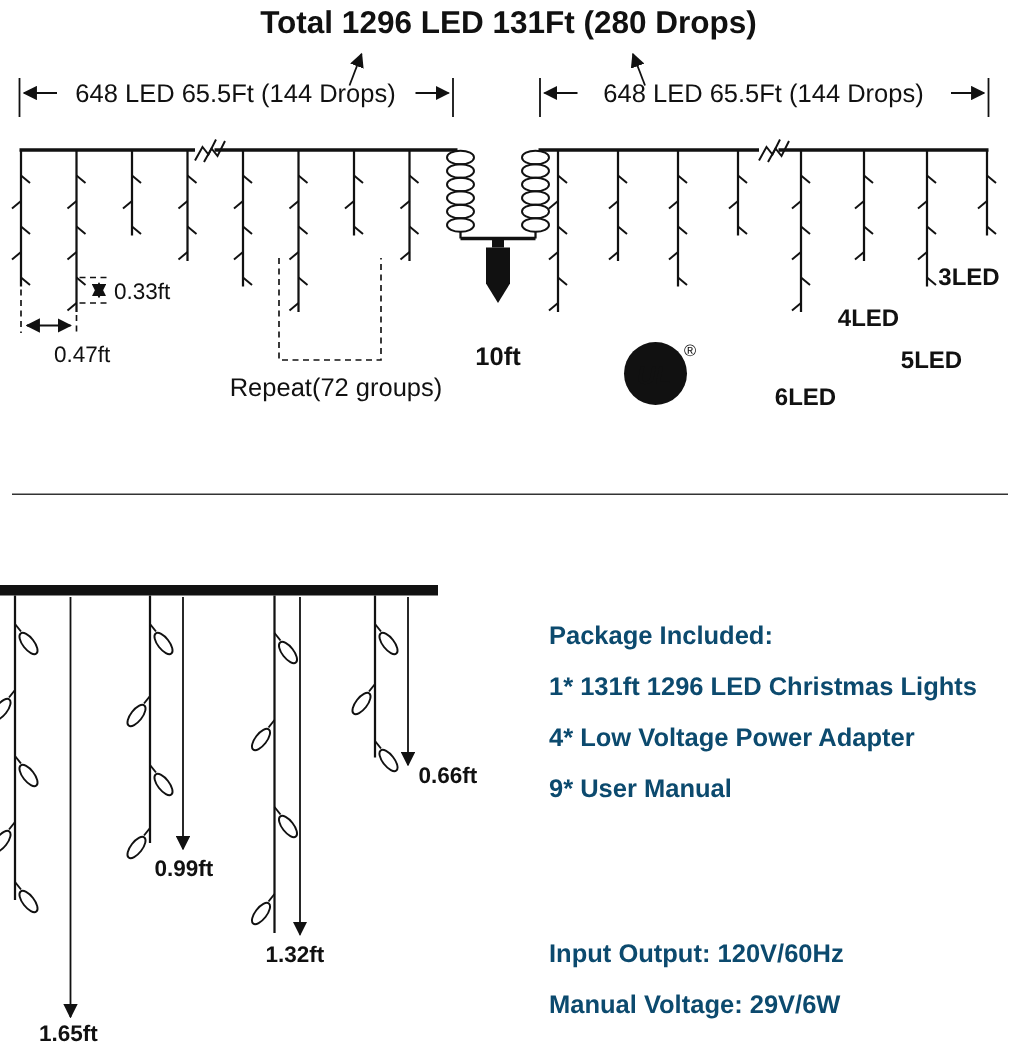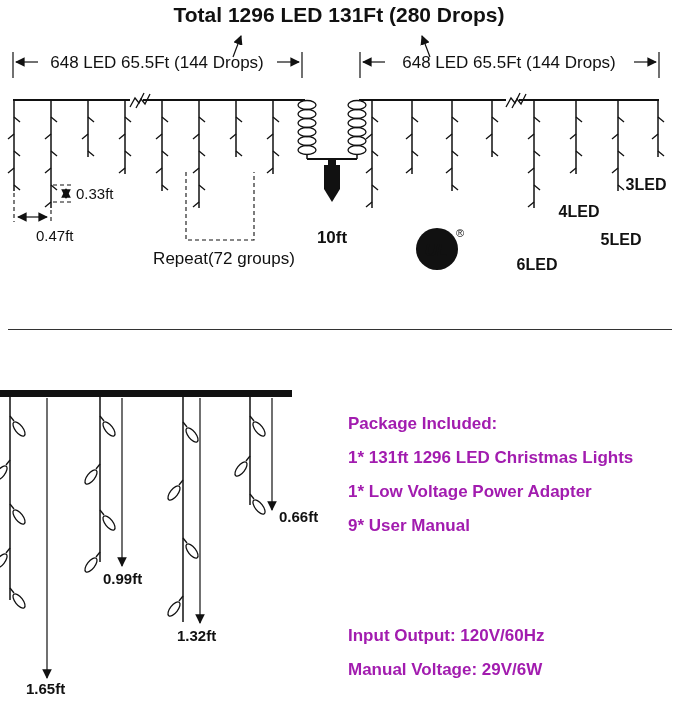--- a/index.html
+++ b/index.html
@@ -17,21 +17,21 @@
   text{fill:#111}
   .t-title{font:bold 21px "Liberation Sans",sans-serif}
   .t-label{font:17px "Liberation Sans",sans-serif}
   .t-dim{font:15px "Liberation Sans",sans-serif}
   .t-bold{font:bold 16px "Liberation Sans",sans-serif}
   .t-10ft{font:bold 17px "Liberation Sans",sans-serif}
   .t-rep{font:17px "Liberation Sans",sans-serif}
   .t-ul{font:italic bold 17px "Liberation Sans",sans-serif}
   .t-reg{font:11px "Liberation Sans",sans-serif}
   .t-meas{font:bold 15px "Liberation Sans",sans-serif}
-  .pkg-line{position:absolute;left:348px;font:bold 17px "Liberation Sans",sans-serif;white-space:nowrap;color:#a21caf}
+  .pkg-line{position:absolute;left:366px;font:bold 17px "Liberation Sans",sans-serif;white-space:nowrap;color:#0c4a6e}
 </style>
 </head>
 <body>
 
 <svg id="wire-svg" width="679" height="330" viewBox="0 0 679 330">
   <defs>
     <marker id="ah" viewBox="0 0 10 10" refX="9" refY="5" markerWidth="8" markerHeight="8" orient="auto-start-reverse">
       <path d="M0,0 L10,5 L0,10 z" fill="#111"></path>
     </marker>
   </defs>
@@ -260,17 +260,17 @@
 
   <text class="t-meas" x="26" y="312">1.65ft</text>
   <text class="t-meas" x="103" y="202">0.99ft</text>
   <text class="t-meas" x="177" y="259">1.32ft</text>
   <text class="t-meas" x="279" y="140">0.66ft</text>
 </svg>
 
 <div>
   <div class="pkg-line" style="top:414px">Package Included:</div>
   <div class="pkg-line" style="top:448px">1* 131ft 1296 LED Christmas Lights</div>
-  <div class="pkg-line" style="top:482px">1* Low Voltage Power Adapter</div>
+  <div class="pkg-line" style="top:482px">4* Low Voltage Power Adapter</div>
   <div class="pkg-line" style="top:516px">9* User Manual</div>
   <div class="pkg-line" style="top:626px">Input Output: 120V/60Hz</div>
   <div class="pkg-line" style="top:660px">Manual Voltage: 29V/6W</div>
 </div>
 
 </body></html>

